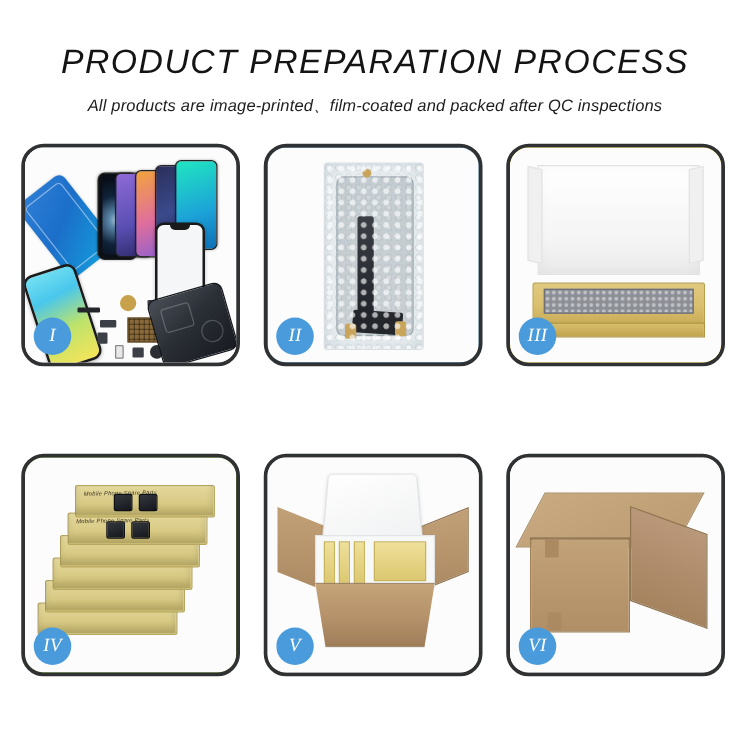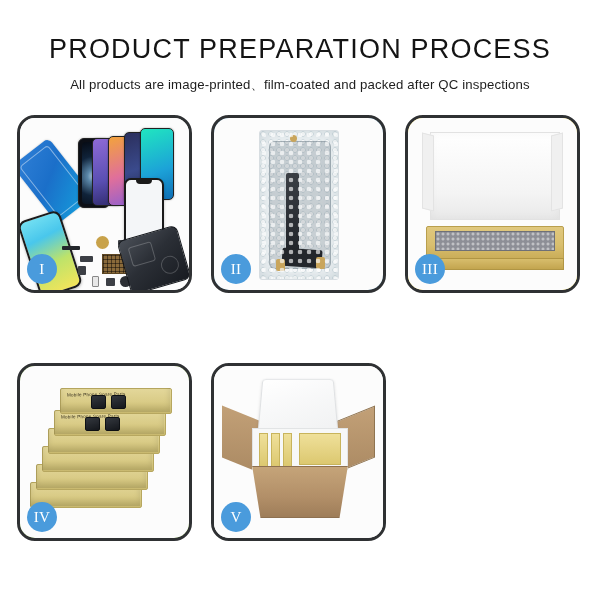--- a/index.html
+++ b/index.html
@@ -2,21 +2,21 @@
 <html><head>
 <meta charset="utf-8">
 <style>
   * { box-sizing: border-box; margin: 0; padding: 0; }
   html, body {
     width: 600px; height: 600px;
     background: #ffffff;
     font-family: "Liberation Sans", sans-serif;
     overflow: hidden;
   }
-  .page { position: relative; width: 600px; height: 552px; background: #fff; }
+  .page { position: relative; width: 600px; height: 552px; background: #fff; font-style: italic; }
 
   
   .header { padding-top: 34px; text-align: center; }
   .title {
     font-size: 27px;
     letter-spacing: 1.2px;
     color: #141414;
     font-weight: 400;
     font-family: "Liberation Sans", sans-serif;
     white-space: nowrap;
@@ -421,15 +421,26 @@
           <div class="ybox" style="left:6px;"></div>
           <div class="ybox" style="left:18px;"></div>
           <div class="ybox" style="left:30px;"></div>
           <div class="ybox" style="left:46px;width:42px;height:32px;"></div>
         </div>
         <div class="carton-body"></div>
         <div class="badge">V</div>
       </div>
     </div>
 
+    <div class="panel p6">
+      <div class="panel-inner">
+        <div class="c-top"></div>
+        <div class="c-side"></div>
+        <div class="c-front"></div>
+        <div class="c-seam"></div>
+        <div class="c-tape" style="left:28px;top:66px;"></div>
+        <div class="c-tape" style="left:30px;top:124px;"></div>
+        <div class="badge">VI</div>
+      </div>
+    </div>
 
   </div>
 </div>
 
 </body></html>

